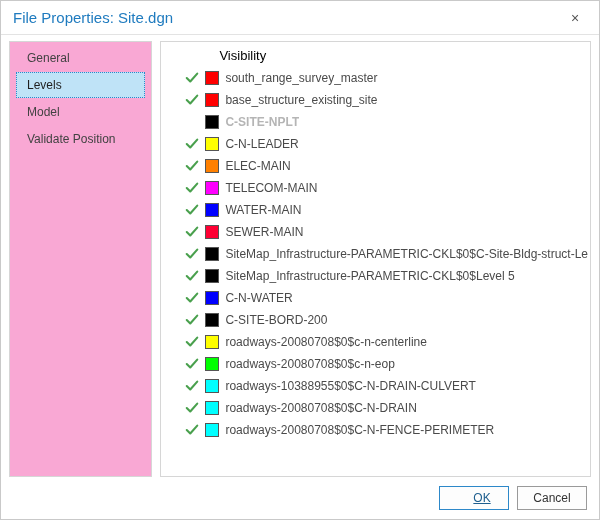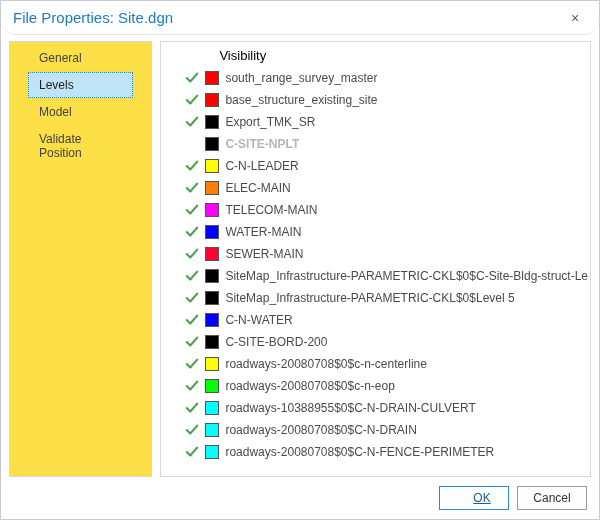--- a/index.html
+++ b/index.html
@@ -15,21 +15,20 @@
     border:1px solid #c9c9c9;
     display:flex; flex-direction:column;
     position:relative;
     background:#fff;
   }
   .titlebar {
     height:34px;
     display:flex; align-items:center;
     padding:0 10px 0 12px;
     border-bottom:1px solid #e3e3e3;
-    border-radius:15px;
   }
   .titlebar .title {
     color:#1f7bbf;
     font-size:15px;
     flex:1;
   }
   .titlebar .close {
     width:28px; height:28px;
     display:flex; align-items:center; justify-content:center;
     color:#555;
@@ -39,22 +38,22 @@
   .content {
     flex:1;
     display:flex;
     padding:6px 8px 0 8px;
     gap:8px;
     min-height:0;
   }
   .nav {
     width:150px;
     border:1px solid #d6d6d6;
-    background:#fde047;
-    padding:2px 16px;
+    background:#f9a8d4;
+    padding:2px 4px;
   }
   .nav-item {
     padding:5px 10px;
     font-size:12px;
     color:#424242;
     cursor:pointer;
     border:1px solid transparent;
     margin:1px 2px;
   }
   .nav-item.selected {
@@ -175,29 +174,20 @@
           </div>
           <div class="row">
             <span class="check">
               <svg viewBox="0 0 16 16" width="14" height="14">
                 <path d="M2 8 L6 12 L14 3" fill="none" stroke="#49a04d" stroke-width="2.4" stroke-linecap="round" stroke-linejoin="round"></path>
               </svg>
             </span>
             <span class="swatch" style="background: rgb(255, 0, 0);"></span>
             <span class="row-label">base_structure_existing_site</span>
           </div>
-          <div class="row">
-            <span class="check">
-              <svg viewBox="0 0 16 16" width="14" height="14">
-                <path d="M2 8 L6 12 L14 3" fill="none" stroke="#49a04d" stroke-width="2.4" stroke-linecap="round" stroke-linejoin="round"></path>
-              </svg>
-            </span>
-            <span class="swatch" style="background: rgb(0, 0, 0);"></span>
-            <span class="row-label">Export_TMK_SR</span>
-          </div>
           <div class="row disabled">
             <span class="check"></span>
             <span class="swatch" style="background: rgb(0, 0, 0);"></span>
             <span class="row-label">C-SITE-NPLT</span>
           </div>
           <div class="row">
             <span class="check">
               <svg viewBox="0 0 16 16" width="14" height="14">
                 <path d="M2 8 L6 12 L14 3" fill="none" stroke="#49a04d" stroke-width="2.4" stroke-linecap="round" stroke-linejoin="round"></path>
               </svg>

